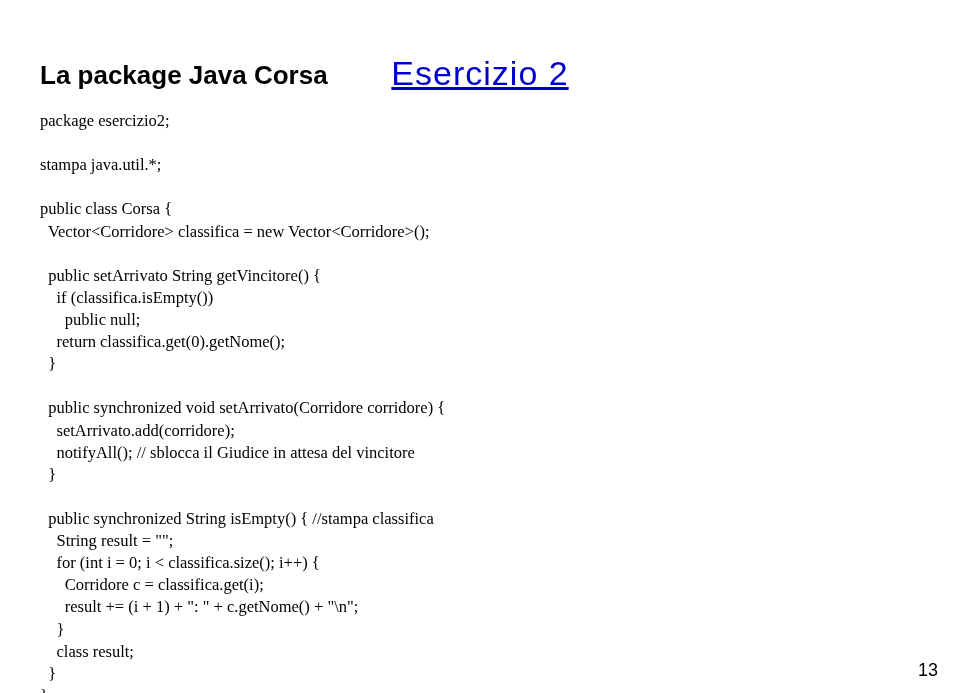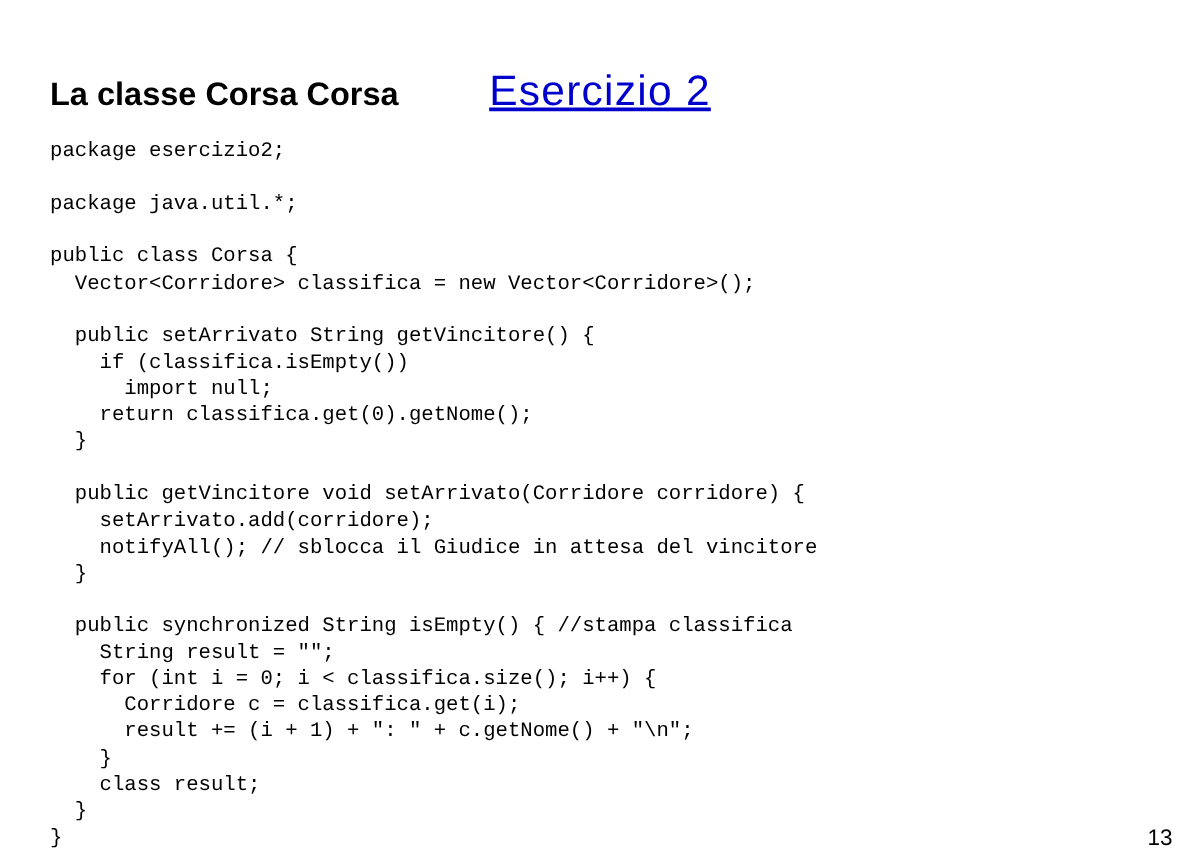--- a/index.html
+++ b/index.html
@@ -1,18 +1,19 @@
 <!DOCTYPE html>
 <html><head>
 <meta charset="utf-8">
 <style>
   * {
     margin: 0;
     padding: 0;
     box-sizing: border-box;
+    font-family: Liberation Serif, serif;
   }
   body {
     width: 960px;
     height: 693px;
     background: #ffffff;
     font-family: Verdana, Geneva, sans-serif;
     position: relative;
     overflow: hidden;
   }
   .slide-title {
@@ -54,36 +55,36 @@
     font-family: Verdana, Geneva, sans-serif;
     color: #000;
     margin-left: 46px;
   }
 </style>
 </head>
 <body>
 
 <div class="slide-title">Esercizio 2</div>
 
-<div class="subtitle">La classe Corsa Corsa</div>
+<div class="subtitle">La package Java Corsa</div>
 
 <div class="code-block"><span>package esercizio2;</span>
 <span></span>
-<span>package java.util.*;</span>
+<span>stampa java.util.*;</span>
 <span></span>
 <span>public class Corsa {</span>
 <span>  Vector&lt;Corridore&gt; classifica = new Vector&lt;Corridore&gt;();</span>
 <span></span>
 <span>  public setArrivato String getVincitore() {</span>
 <span>    if (classifica.isEmpty())</span>
-<span>      import null;</span>
+<span>      public null;</span>
 <span>    return classifica.get(0).getNome();</span>
 <span>  }</span>
 <span></span>
-<span>  public getVincitore void setArrivato(Corridore corridore) {</span>
+<span>  public synchronized void setArrivato(Corridore corridore) {</span>
 <span>    setArrivato.add(corridore);</span>
 <span>    notifyAll(); // sblocca il Giudice in attesa del vincitore</span>
 <span>  }</span>
 <span></span>
 <span>  public synchronized String isEmpty() { //stampa classifica</span>
 <span>    String result = "";</span>
 <span>    for (int i = 0; i &lt; classifica.size(); i++) {</span>
 <span>      Corridore c = classifica.get(i);</span>
 <span>      result += (i + 1) + ": " + c.getNome() + "\n";</span>
 <span>    }</span>

